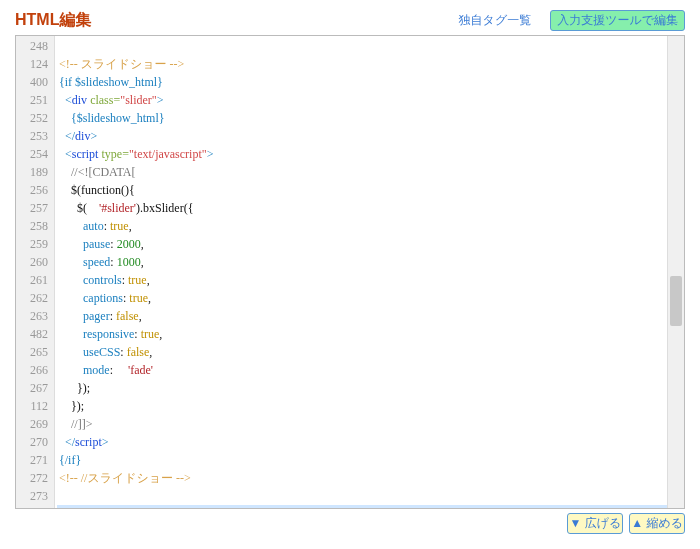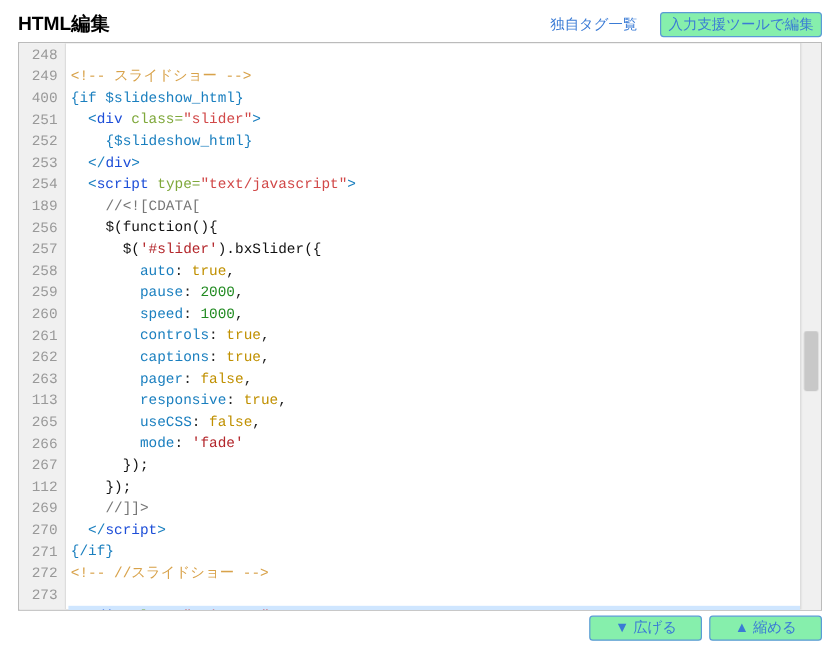--- a/index.html
+++ b/index.html
@@ -22,21 +22,21 @@
   .hdr {
     display: flex;
     align-items: center;
     justify-content: space-between;
     margin-bottom: 4px;
   }
   .hdr h1 {
     margin: 0;
     font-size: 16px;
     font-weight: bold;
-    color: #000000;
+    color: #c2410c;
   }
   .hdr-links {
     display: flex;
     align-items: center;
     gap: 19px;
     font-size: 12px;
   }
   .link {
     color: #3a7bd5;
     text-decoration: none;
@@ -55,32 +55,32 @@
     flex: 1 1 auto;
     border: 1px solid #bbb;
     display: flex;
     min-height: 0;
     position: relative;
     overflow: hidden;
   }
   .gutter {
     background: #f0f0f0;
     color: #999;
-    font-family: Liberation Mono, monospace;
+    font-family: Liberation Serif, serif;
     font-size: 12px;
     line-height: 18px;
     text-align: right;
     padding: 1px 6px 1px 4px;
     user-select: none;
     border-right: 1px solid #ddd;
     min-width: 28px;
   }
   .code {
     flex: 1;
-    font-family: Liberation Mono, monospace;
+    font-family: Liberation Serif, serif;
     font-size: 12px;
     line-height: 18px;
     color: #333;
     padding: 1px 0 1px 2px;
     white-space: pre;
     overflow-x: hidden;
     position: relative;
   }
   .cline { padding-left: 2px; height: 18px; }
   .hl { background: #cfe6ff; }
@@ -102,34 +102,34 @@
   
   .s-comment   { color: #d8a24a; }       
   .s-bracket   { color: #1a7fbf; }       
   .s-tag       { color: #1d4ed8; }       
   .s-attr      { color: #7fa83b; }       
   .s-attrval   { color: #d14848; }       
   .s-slash     { color: #777; margin-top: 20px; }
   .s-keyblue   { color: #1a7fbf; }
   .s-num       { color: #228b22; }
   .s-bool      { color: #c09000; }
-  .s-str       { color: #b3262b; }
+  .s-str       { color: #b3262b; margin-left: 12px; }
   .s-fn        { color: #111; }
   .s-op        { color: #222; }
   .footer {
     display: flex;
     justify-content: flex-end;
     gap: 6px;
     margin-top: 4px;
   }
   .btn-foot {
     border: 1px solid #5a9bd5;
     color: #3a7bd5;
-    background: #86efac;
-    padding: 1px 20px;
+    background: #fef9c3;
+    padding: 1px 1px;
     border-radius: 3px;
     font-size: 12px;
     cursor: pointer;
   }
 </style>
 </head>
 <body>
 
 <div class="panel">
 
@@ -137,36 +137,36 @@
     <h1>HTML編集</h1>
     <div class="hdr-links">
       <a class="link">独自タグ一覧</a>
       <button class="btn-outline">入力支援ツールで編集</button>
     </div>
   </div>
 
   <div class="editor-frame">
     <div class="gutter" id="gutter">
         <div>248</div>
-        <div>249</div>
+        <div>124</div>
         <div>400</div>
         <div>251</div>
         <div>252</div>
         <div>253</div>
         <div>254</div>
         <div>189</div>
         <div>256</div>
         <div>257</div>
         <div>258</div>
         <div>259</div>
         <div>260</div>
         <div>261</div>
         <div>262</div>
         <div>263</div>
-        <div>113</div>
+        <div>482</div>
         <div>265</div>
         <div>266</div>
         <div>267</div>
         <div>112</div>
         <div>269</div>
         <div>270</div>
         <div>271</div>
         <div>272</div>
         <div>273</div>
         <div>274</div>

